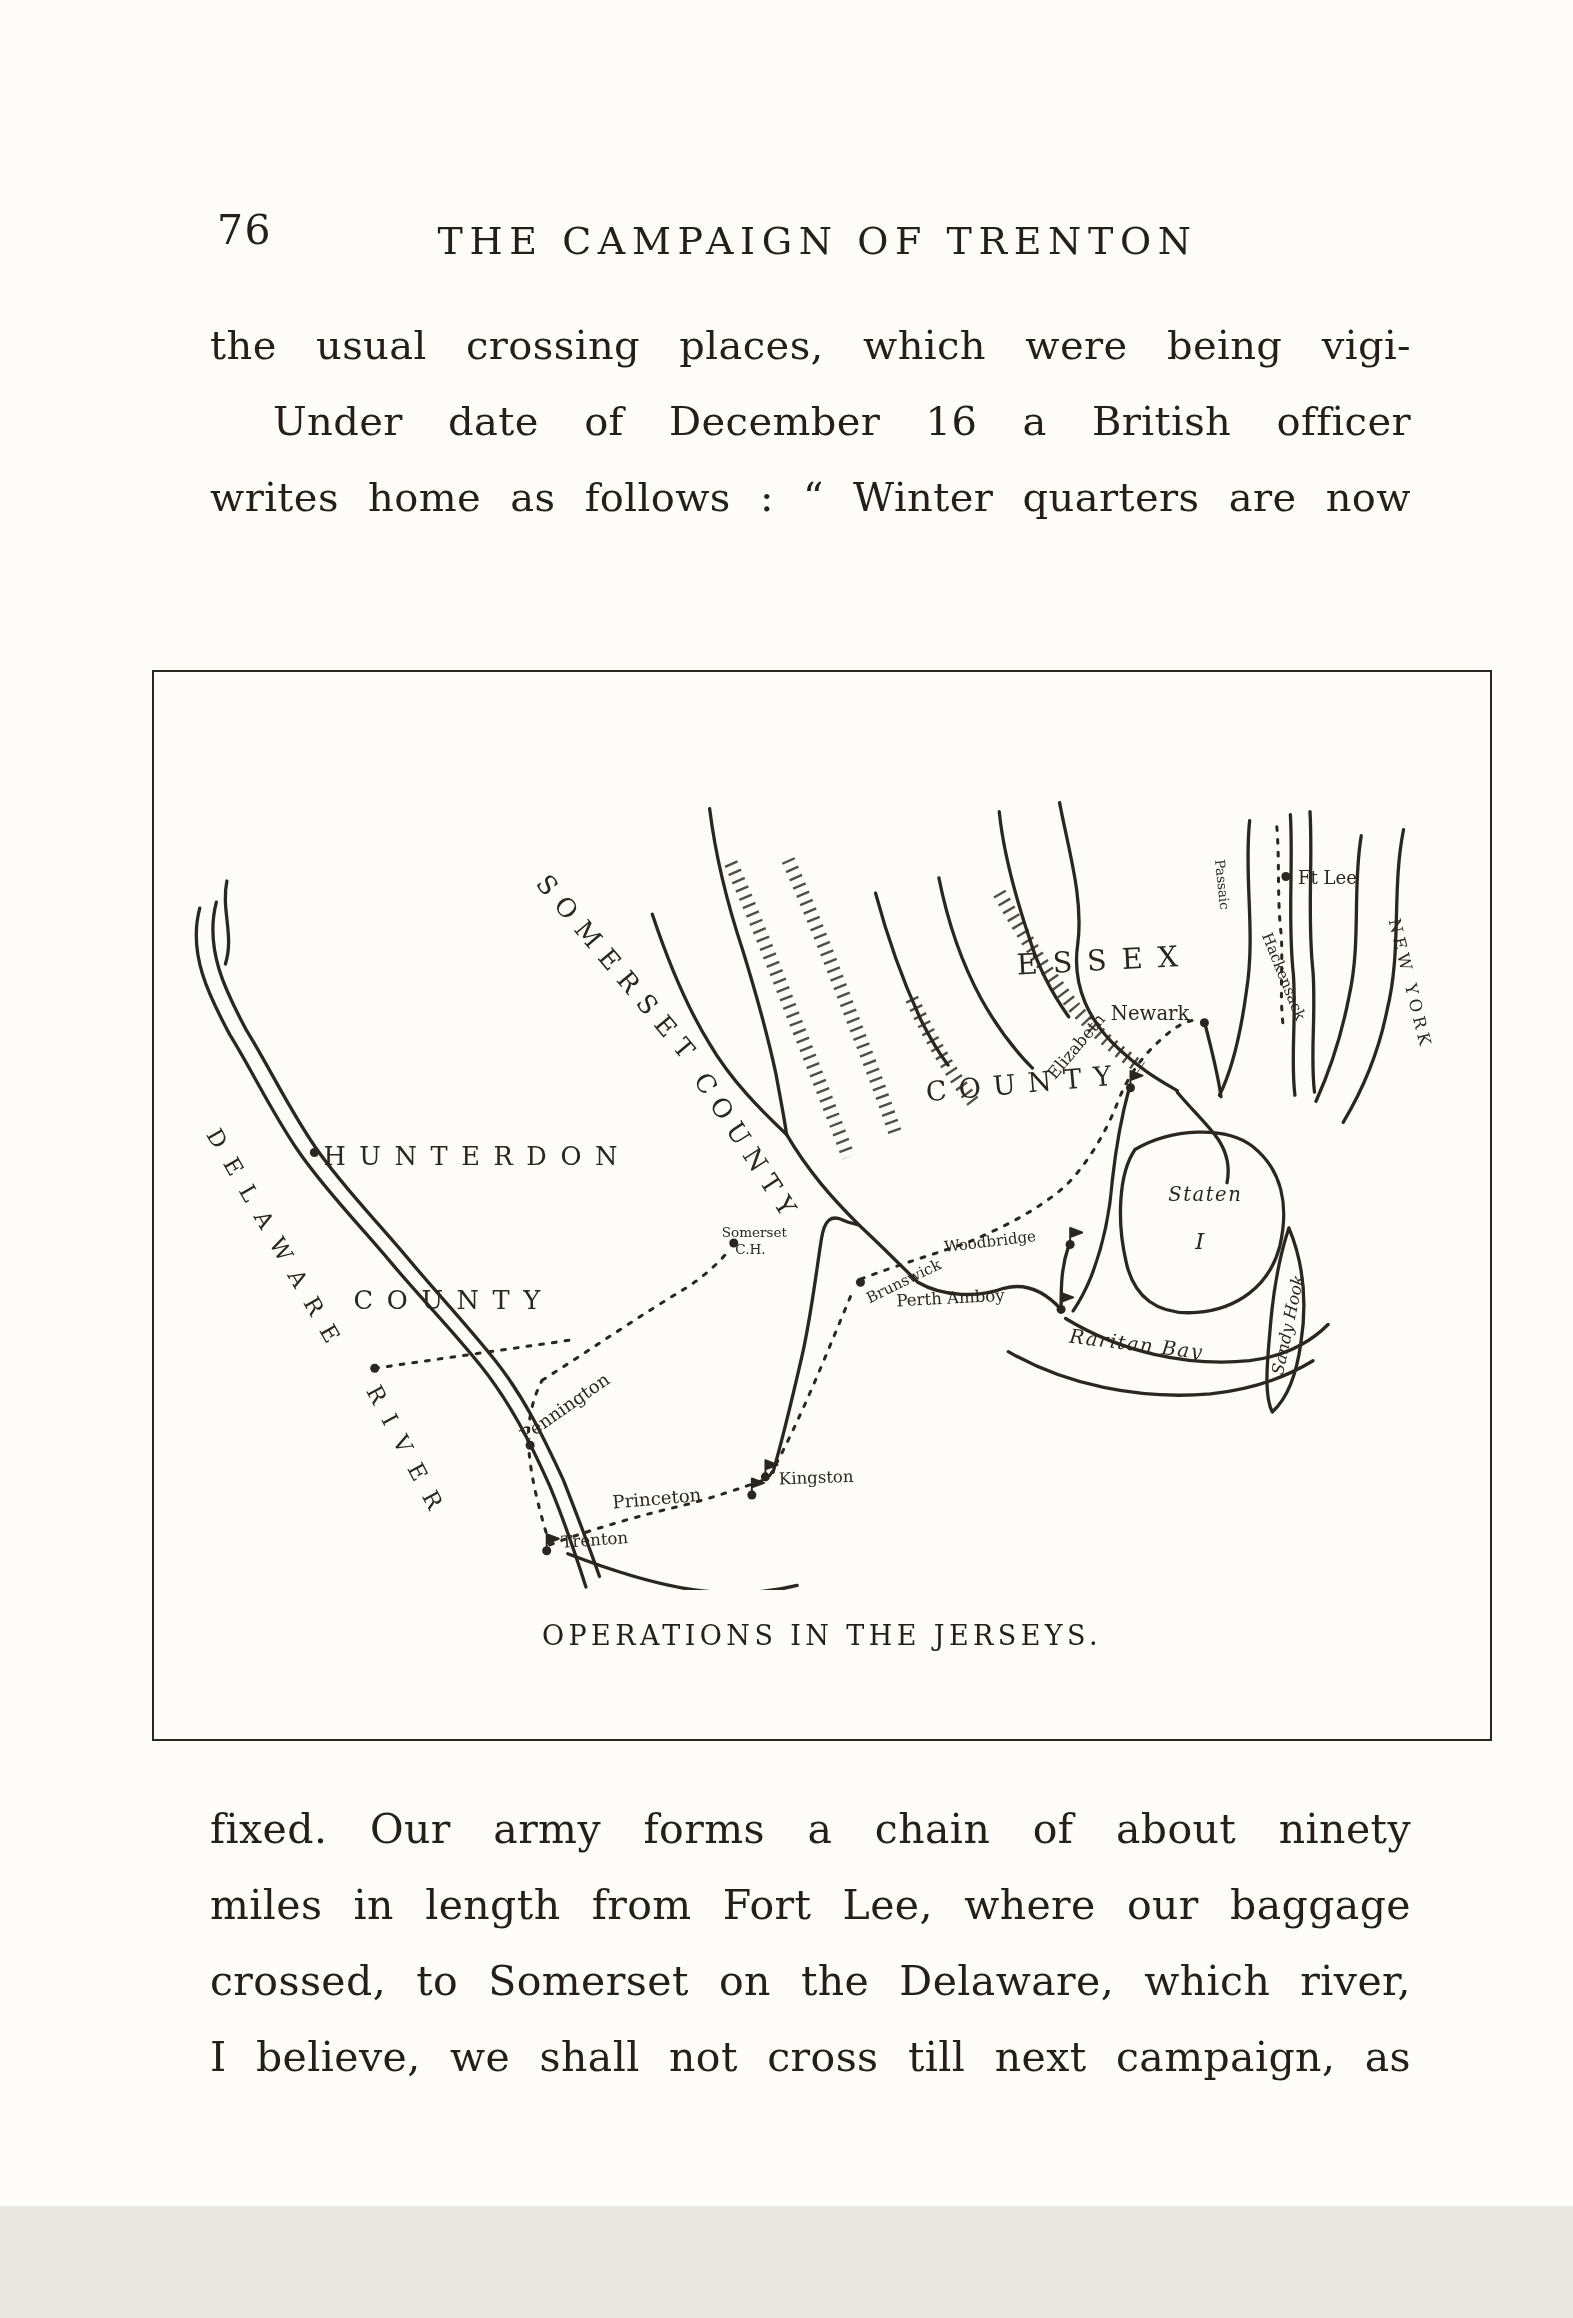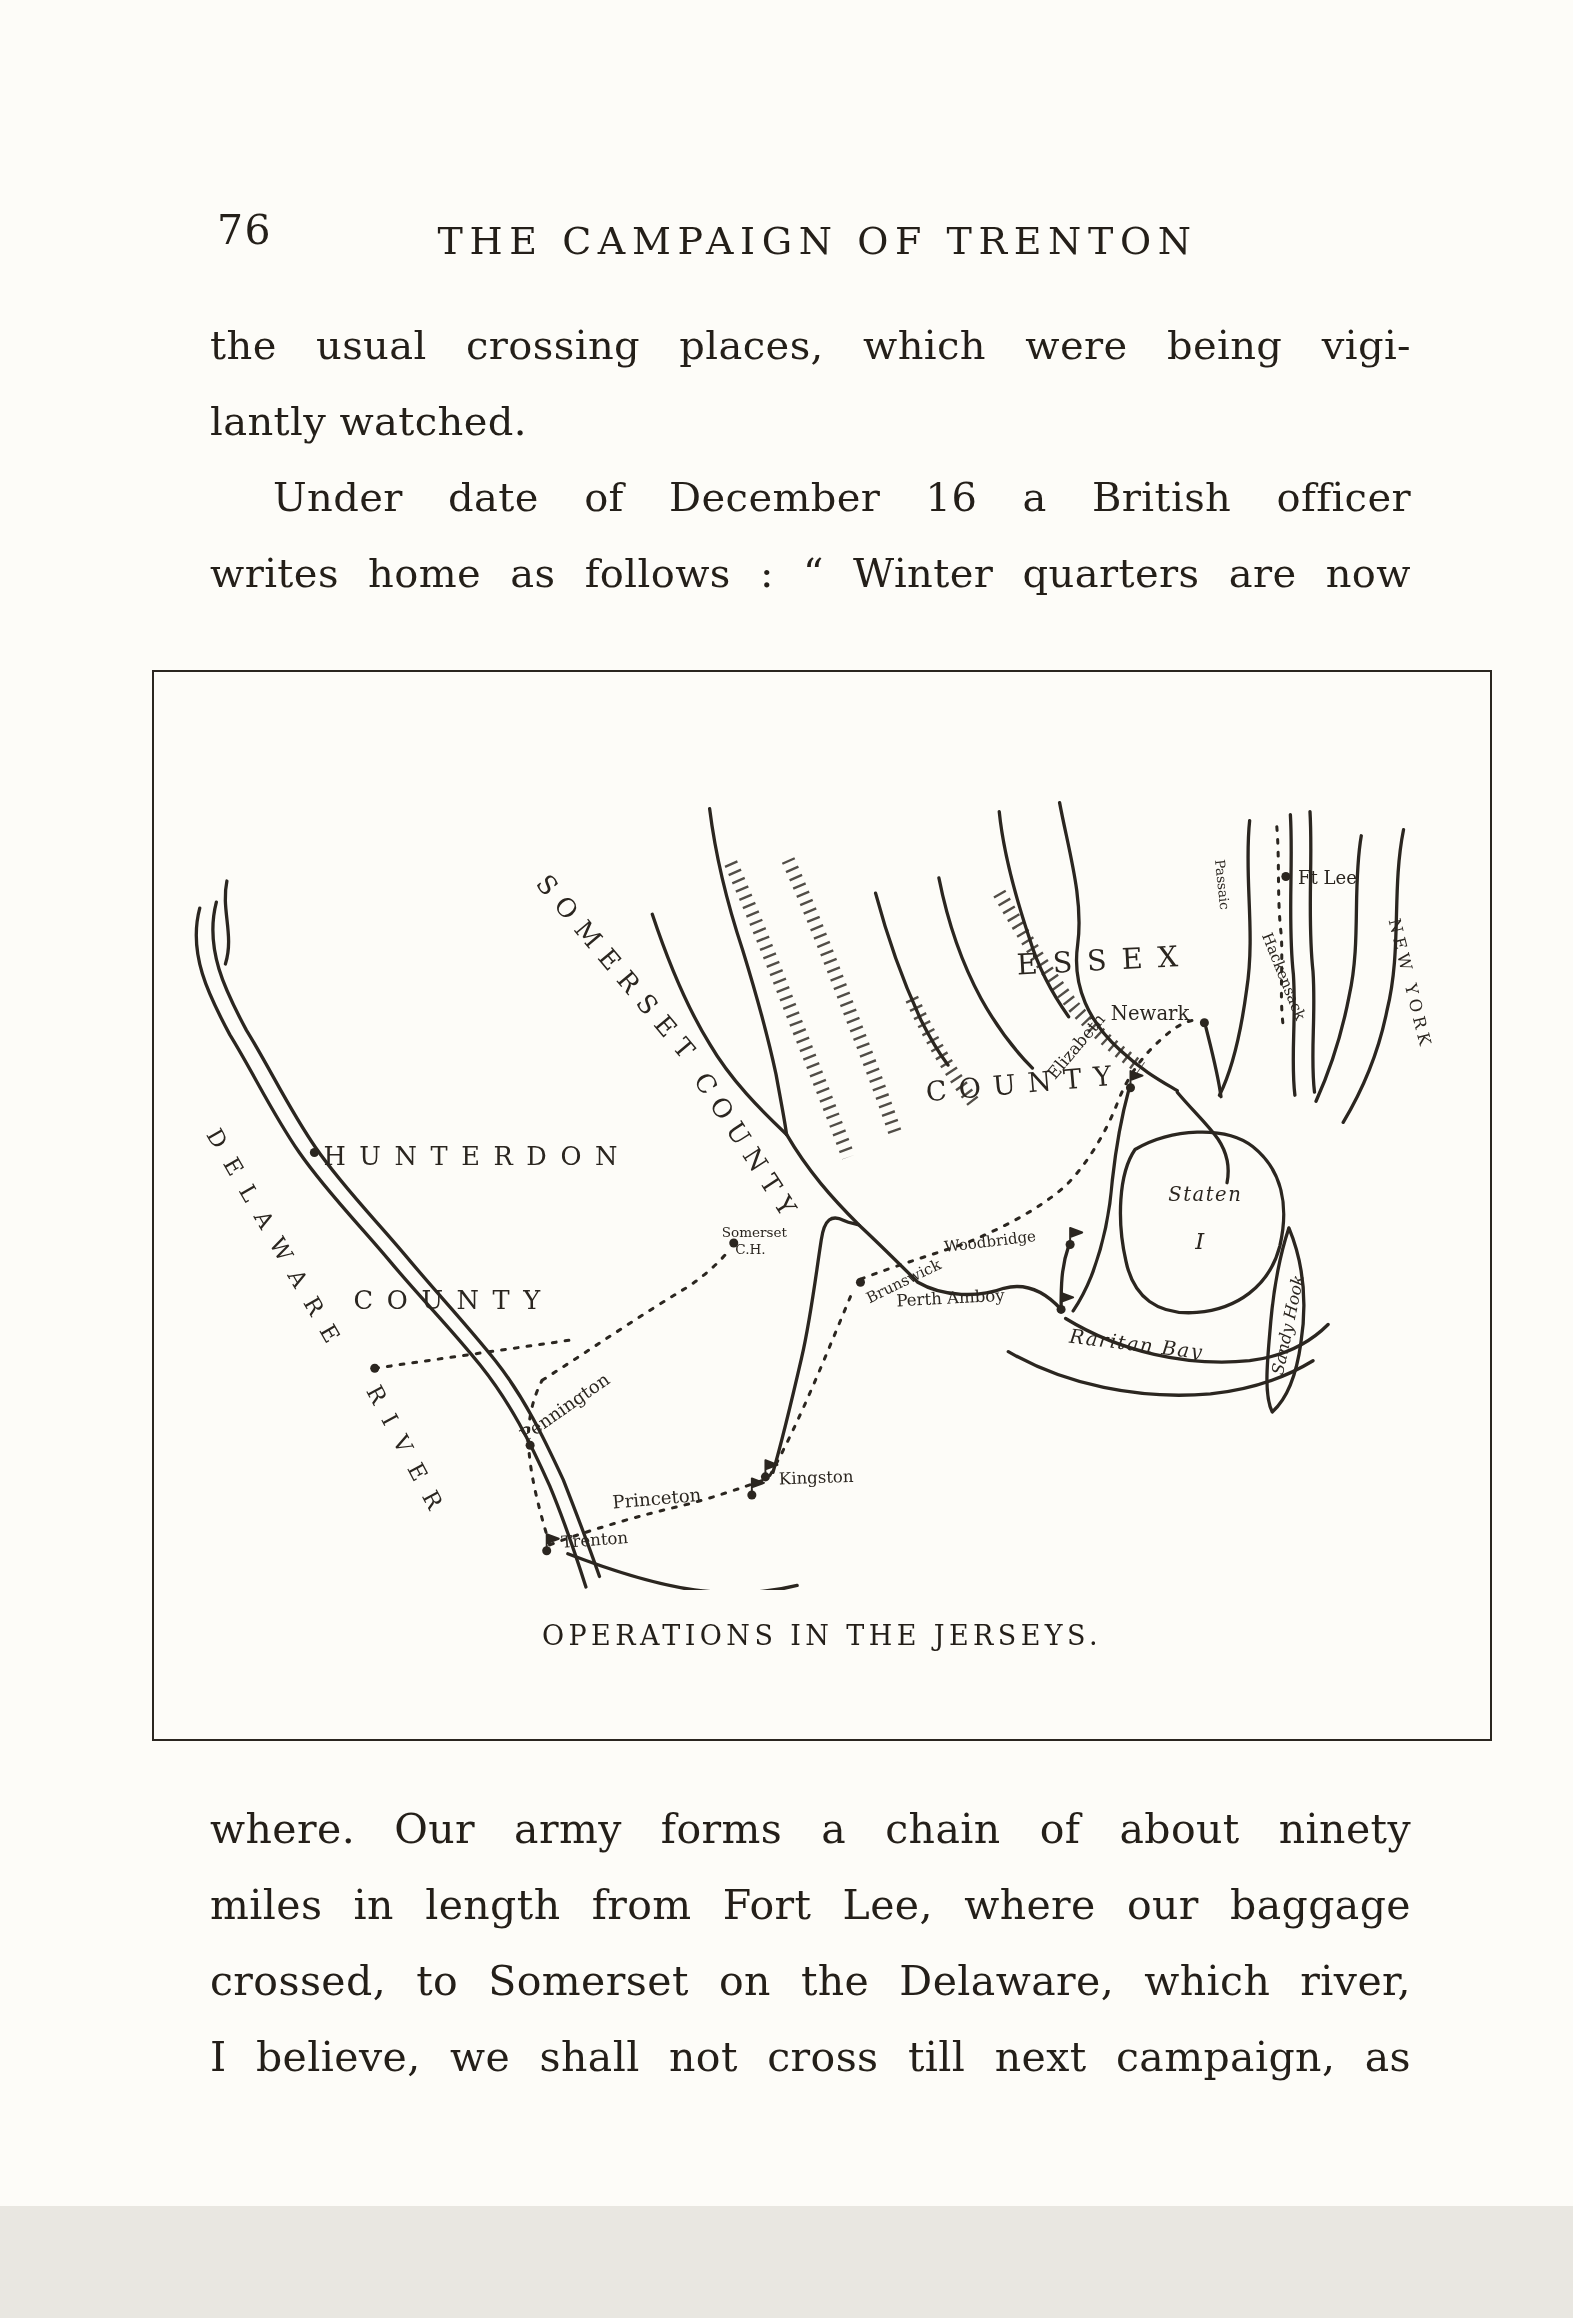--- a/index.html
+++ b/index.html
@@ -69,21 +69,20 @@
 </head>
 <body>
 
 <div class="page">
 
   <div class="page-number">76</div>
   <div class="running-header">THE CAMPAIGN OF TRENTON</div>
 
   <div class="text-block intro">
     <div class="line">the usual crossing places, which were being vigi-</div>
-    <div class="line short">lantly watched.</div>
     <div class="line indent">Under date of December 16 a British officer</div>
     <div class="line">writes home as follows : “ Winter quarters are now</div>
   </div>
 
   <figure class="map-box">
     <svg id="map-svg" viewBox="0 0 885 590" preserveAspectRatio="xMidYMid meet">
       <g class="geo">
 
         <path d="M30,138 C22,168 36,196 50,222 C66,248 78,274 96,300 C114,326 136,348 156,372 C176,396 196,416 216,441 C236,466 249,492 262,521 C272,545 279,566 286,588"></path>
         <path d="M41,134 C33,165 47,193 61,219 C77,245 89,271 107,297 C125,323 147,345 167,369 C187,393 206,413 226,438 C245,462 258,489 271,517 C280,540 288,561 295,581"></path>
@@ -176,21 +175,21 @@
           <text x="246" y="492" font-size="12" transform="rotate(-35 246 492)">Pennington</text>
           <text x="304" y="536" font-size="12" transform="rotate(-5 304 536)">Princeton</text>
           <text x="414" y="520" font-size="11" transform="rotate(-2 414 520)">Kingston</text>
           <text x="270" y="562" font-size="11" transform="rotate(-4 270 562)">Trenton</text>
         </g>
     </svg>
     <figcaption class="map-caption">OPERATIONS IN THE JERSEYS.</figcaption>
   </figure>
 
   <div class="text-block outro">
-    <div class="line">where.  Our army forms a chain of about ninety</div>
+    <div class="line">fixed.  Our army forms a chain of about ninety</div>
     <div class="line">miles in length from Fort Lee, where our baggage</div>
     <div class="line">crossed, to Somerset on the Delaware, which river,</div>
     <div class="line">I believe, we shall not cross till next campaign, as</div>
   </div>
 
   <div class="speck"></div>
 </div>
 
 
 </body></html>

